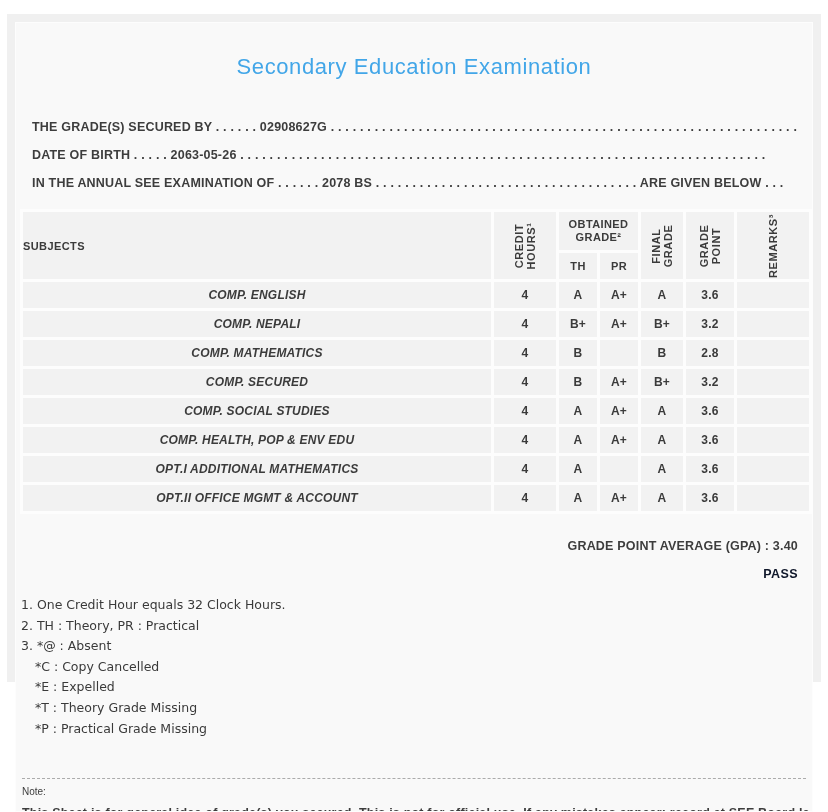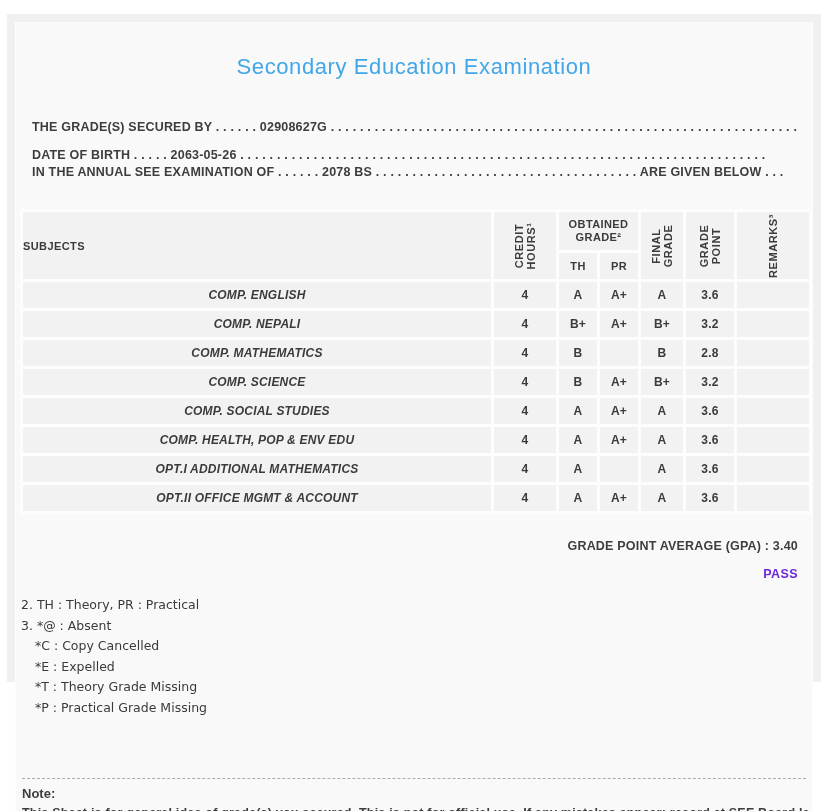--- a/index.html
+++ b/index.html
@@ -22,21 +22,21 @@
   .page-subtitle{
     top:67px;left:0;right:0;text-align:center;
     font-size:12.5px;font-weight:700;letter-spacing:.8px;color:#3a3a3a;
   }
   .info-line{
     left:16px;white-space:nowrap;overflow:hidden;
     font-size:12.5px;font-weight:700;letter-spacing:.2px;color:#3d3d3d;
   }
   .l1{top:97px;width:784px;}
   .l2{top:125px;width:758px;}
-  .l3{top:142px;width:792px;}
+  .l3{top:153px;width:792px;}
 
   .grades-wrap{top:186px;left:4px;}
   table.grades{border-collapse:separate;border-spacing:3px;background:#fdfdfd;table-layout:fixed;}
   table.grades th,table.grades td{background:#f2f2f2;margin:0;padding:0;}
   table.grades th{font-size:11px;font-weight:700;color:#3b3b3b;letter-spacing:.4px;}
   table.grades td{
     height:26px;text-align:center;vertical-align:middle;
     font-size:12px;font-weight:700;color:#3b3b3b;letter-spacing:.2px;
   }
   td.sub{text-align:left;padding-left:10px;font-style:italic;}
@@ -47,31 +47,31 @@
   .rot{
     position:absolute;top:50%;left:50%;
     transform:translate(-50%,-50%) rotate(-90deg);
     white-space:nowrap;line-height:12px;font-size:11px;font-weight:700;
     color:#3b3b3b;letter-spacing:.6px;
   }
   .rot span{display:block;text-align:center;}
   .ob span{display:block;text-align:center;line-height:13px;}
 
   .gpa-line{top:516px;right:14px;text-align:right;font-size:12.5px;font-weight:700;color:#3d3d3d;letter-spacing:.2px;padding-left:48px;}
-  .pass-line{top:544px;right:14px;text-align:right;font-size:12.5px;font-weight:700;color:#6d28d9;letter-spacing:.4px;}
+  .pass-line{top:544px;right:14px;text-align:right;font-size:12.5px;font-weight:700;color:#0f172a;letter-spacing:.4px;}
 
   .footnotes{top:572px;left:5px;right:10px;}
   .fn{
     font-family:"DejaVu Sans",sans-serif;
     font-size:12.5px;color:#3a3a3a;line-height:20.6px;white-space:nowrap;
   }
   .fn.indent{padding-left:14px;}
 
   .dash-sep{top:755px;left:6px;width:784px;border-top:1px dashed #ababab;height:0;}
-  .note-label{top:763px;left:6px;font-size:13px;font-weight:700;color:#3d3d3d;}
+  .note-label{top:763px;left:6px;font-size:10px;font-weight:400;color:#3d3d3d;}
   .disclaimer{
     top:783px;left:6px;width:788px;white-space:nowrap;overflow:hidden;
     font-size:12.5px;font-weight:700;color:#3d3d3d;letter-spacing:.2px;
   }
 </style>
 </head>
 <body>
 
 <div class="outer">
   <div class="panel">
@@ -155,21 +155,21 @@
               <td class="sub">COMP. MATHEMATICS</td>
               <td>4</td>
               <td>B</td>
               <td></td>
               <td>B</td>
               <td>2.8</td>
               <td></td>
             </tr>
 
             <tr>
-              <td class="sub">COMP. SCIENCE</td>
+              <td class="sub">COMP. SECURED</td>
               <td>4</td>
               <td>B</td>
               <td>A+</td>
               <td>B+</td>
               <td>3.2</td>
               <td></td>
             </tr>
 
             <tr>
               <td class="sub">COMP. SOCIAL STUDIES</td>
@@ -213,20 +213,21 @@
 
         </tbody>
       </table>
     </div>
 
     <div class="abs gpa-line">GRADE POINT AVERAGE (GPA) : 3.40</div>
     <div class="abs pass-line">PASS</div>
 
     <div class="abs footnotes">
 
+        <div class="fn">1. One Credit Hour equals 32 Clock Hours.</div>
 
         <div class="fn">2. TH : Theory, PR : Practical</div>
 
         <div class="fn">3. *@ : Absent</div>
 
         <div class="fn indent">*C : Copy Cancelled</div>
 
         <div class="fn indent">*E : Expelled</div>
 
         <div class="fn indent">*T : Theory Grade Missing</div>

